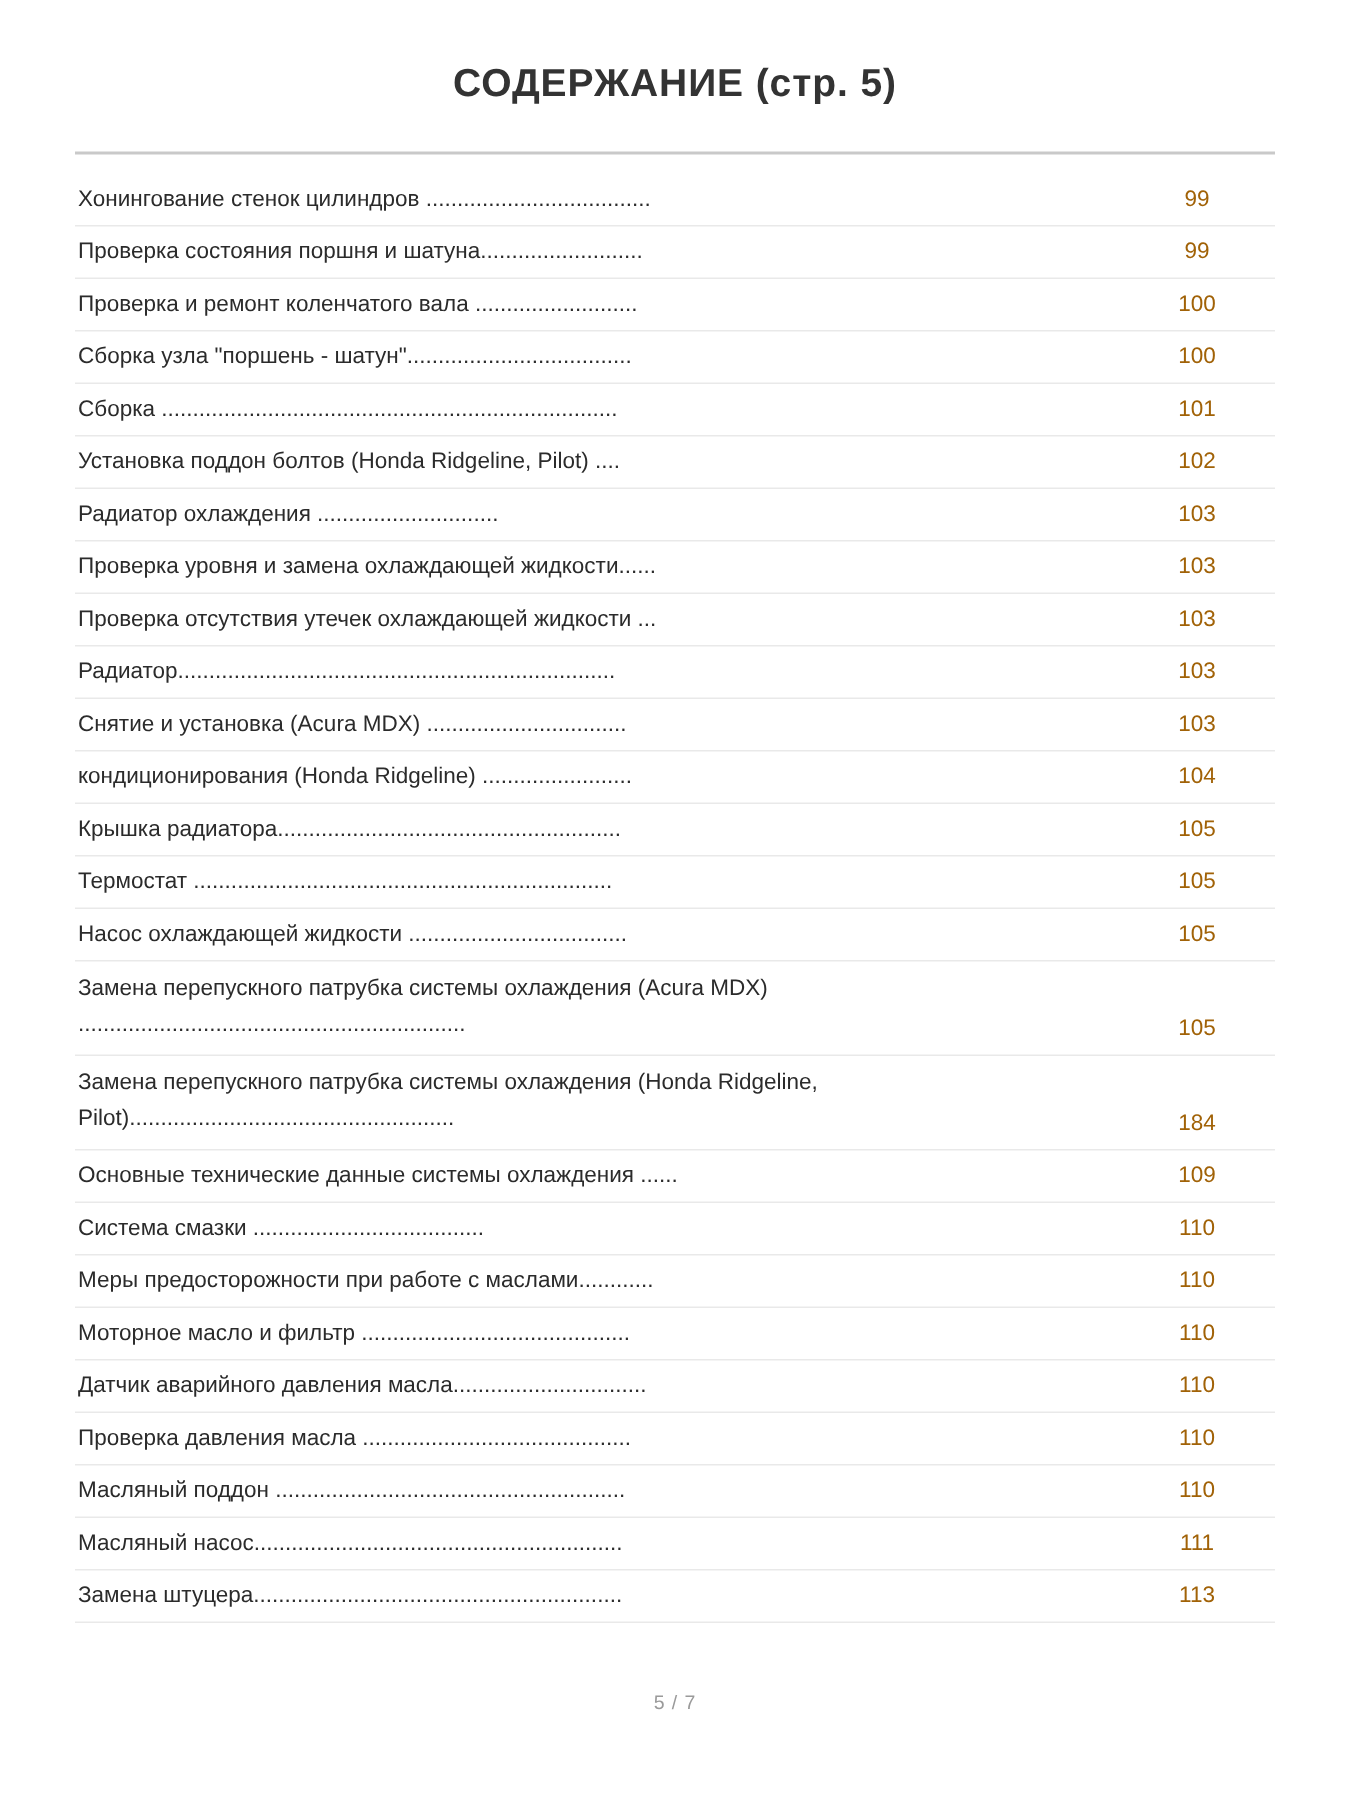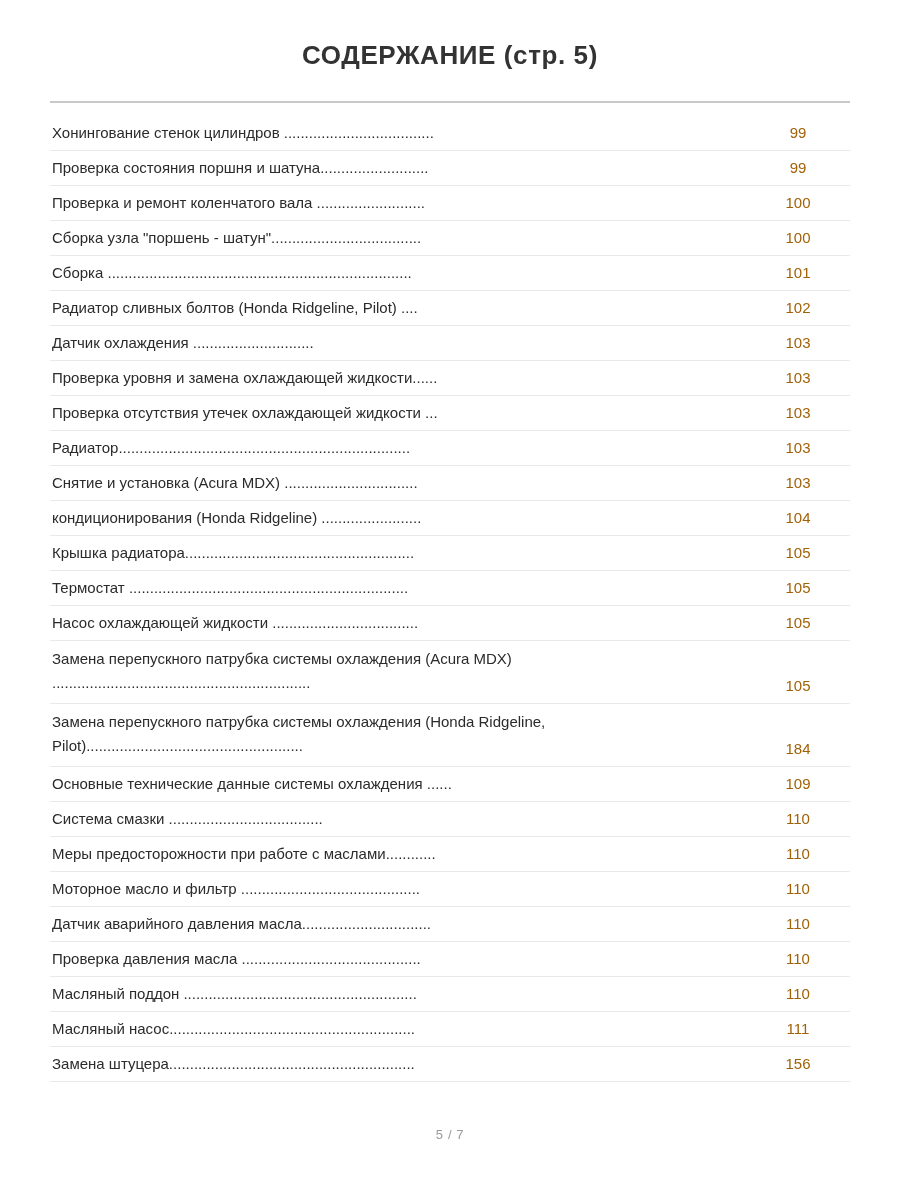--- a/index.html
+++ b/index.html
@@ -120,25 +120,25 @@
         </tr>
         <tr>
           <td class="toc-entry">Сборка узла "поршень - шатун"....................................</td>
           <td class="toc-page">100</td>
         </tr>
         <tr>
           <td class="toc-entry">Сборка .........................................................................</td>
           <td class="toc-page">101</td>
         </tr>
         <tr>
-          <td class="toc-entry">Радиатор сливных болтов (Honda Ridgeline, Pilot) ....</td>
+          <td class="toc-entry">Установка поддон болтов (Honda Ridgeline, Pilot) ....</td>
           <td class="toc-page">102</td>
         </tr>
         <tr>
-          <td class="toc-entry">Датчик охлаждения .............................</td>
+          <td class="toc-entry">Радиатор охлаждения .............................</td>
           <td class="toc-page">103</td>
         </tr>
         <tr>
           <td class="toc-entry">Проверка уровня и замена охлаждающей жидкости......</td>
           <td class="toc-page">103</td>
         </tr>
         <tr>
           <td class="toc-entry">Проверка отсутствия утечек охлаждающей жидкости ...</td>
           <td class="toc-page">103</td>
         </tr>
@@ -201,20 +201,20 @@
         <tr>
           <td class="toc-entry">Масляный поддон ........................................................</td>
           <td class="toc-page">110</td>
         </tr>
         <tr>
           <td class="toc-entry">Масляный насос...........................................................</td>
           <td class="toc-page">111</td>
         </tr>
         <tr>
           <td class="toc-entry">Замена штуцера...........................................................</td>
-          <td class="toc-page">156</td>
+          <td class="toc-page">113</td>
         </tr>
       </tbody>
   </table>
 
   <div class="footer">5 / 7</div>
 
 </div>
 
 </body></html>

